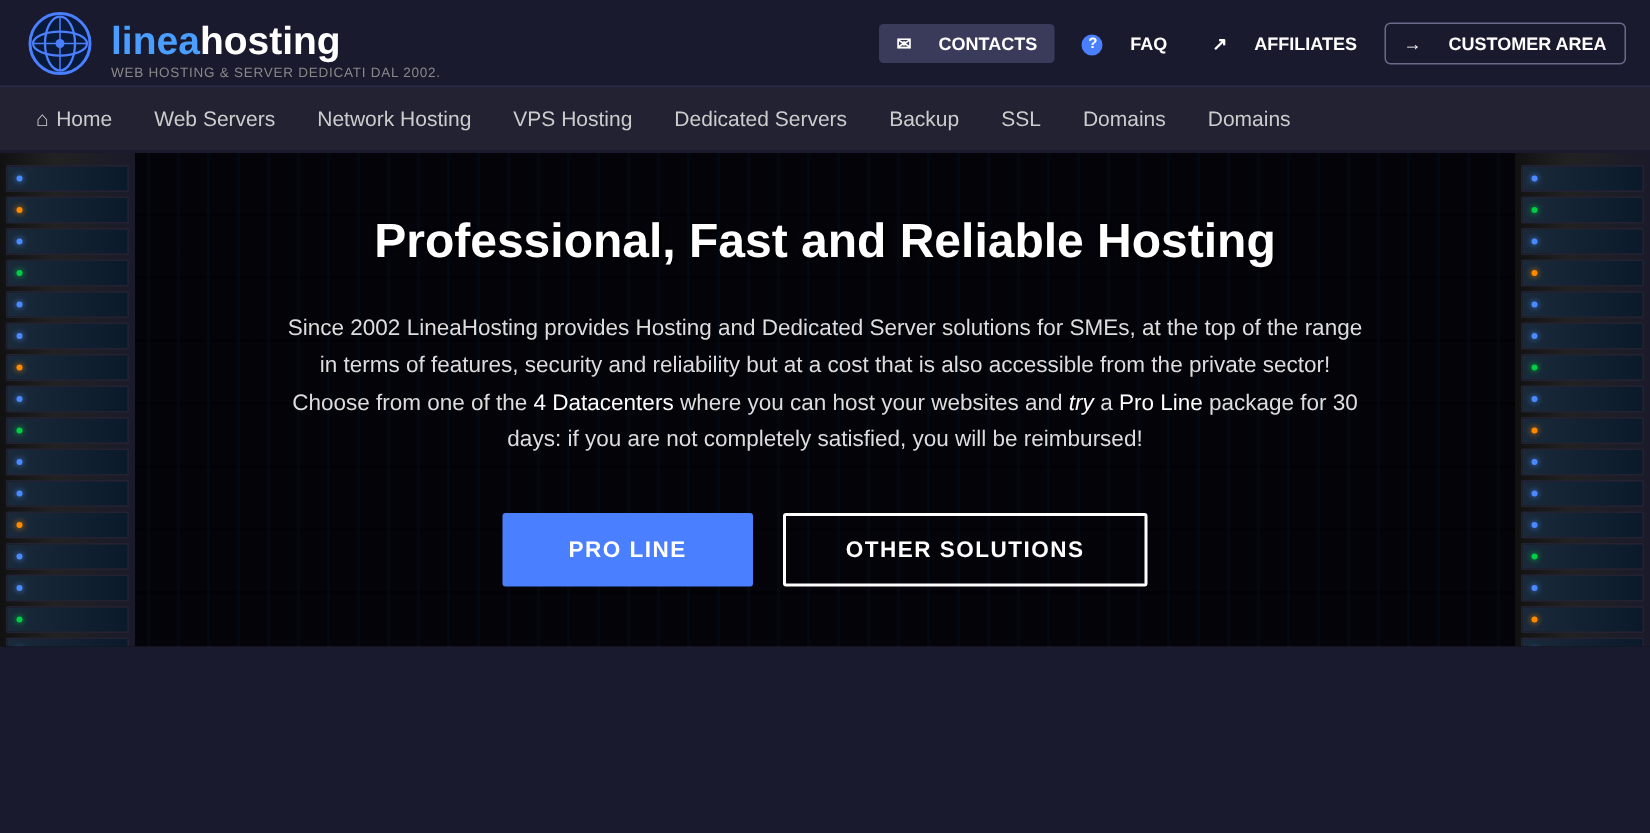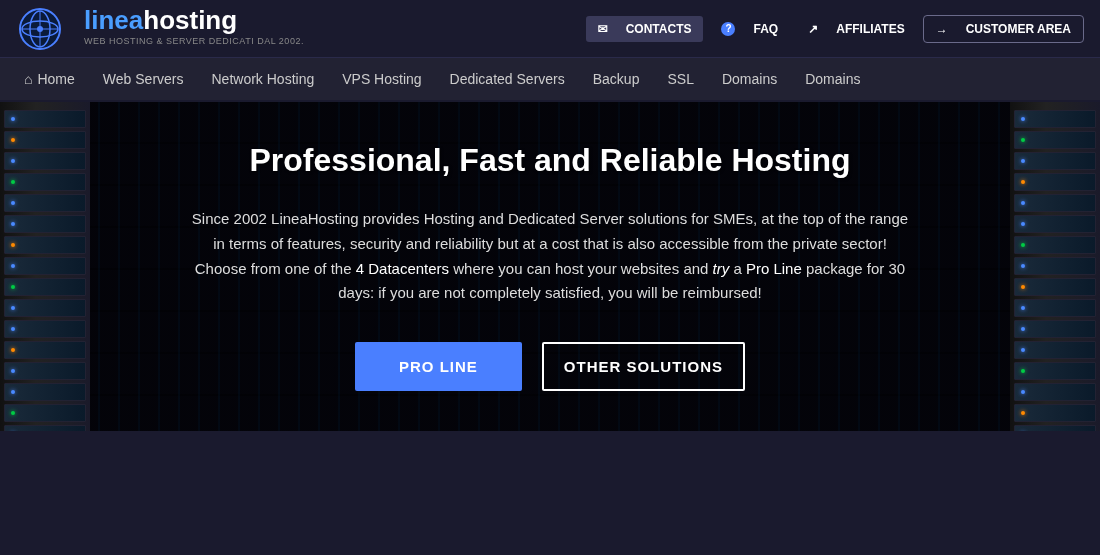--- a/index.html
+++ b/index.html
@@ -10,22 +10,22 @@
       background: #1a1a2e;
       display: flex;
       align-items: center;
       justify-content: space-between;
       padding: 0 16px;
       height: 58px;
       border-bottom: 1px solid #2a2a4a;
     }
     .logo-area {
       display: flex;
-      align-items: flex-start;
-      gap: 20px;
+      align-items: flex-end;
+      gap: 10px;
     }
     .logo-icon {
       width: 48px;
       height: 48px;
     }
     .logo-text-wrap {
       display: flex;
       flex-direction: column;
     }
     .logo-title {
@@ -189,21 +189,21 @@
       font-size: 15px;
       font-weight: bold;
       letter-spacing: 1px;
       cursor: pointer;
       border-radius: 2px;
     }
     .btn-other {
       background: transparent;
       color: white;
       border: 2px solid white;
-      padding: 14px 20px;
+      padding: 14px 40px;
       font-size: 15px;
       font-weight: bold;
       letter-spacing: 1px;
       cursor: pointer;
       border-radius: 2px;
     }
 
     
     .icon-envelope::before { content: '✉'; margin-right: 3px; }
     .icon-question::before { content: '?'; font-weight: bold; margin-right: 3px; display: inline-block; width: 14px; height: 14px; background: #4a7fff; border-radius: 50%; text-align: center; font-size: 10px; line-height: 14px; }

